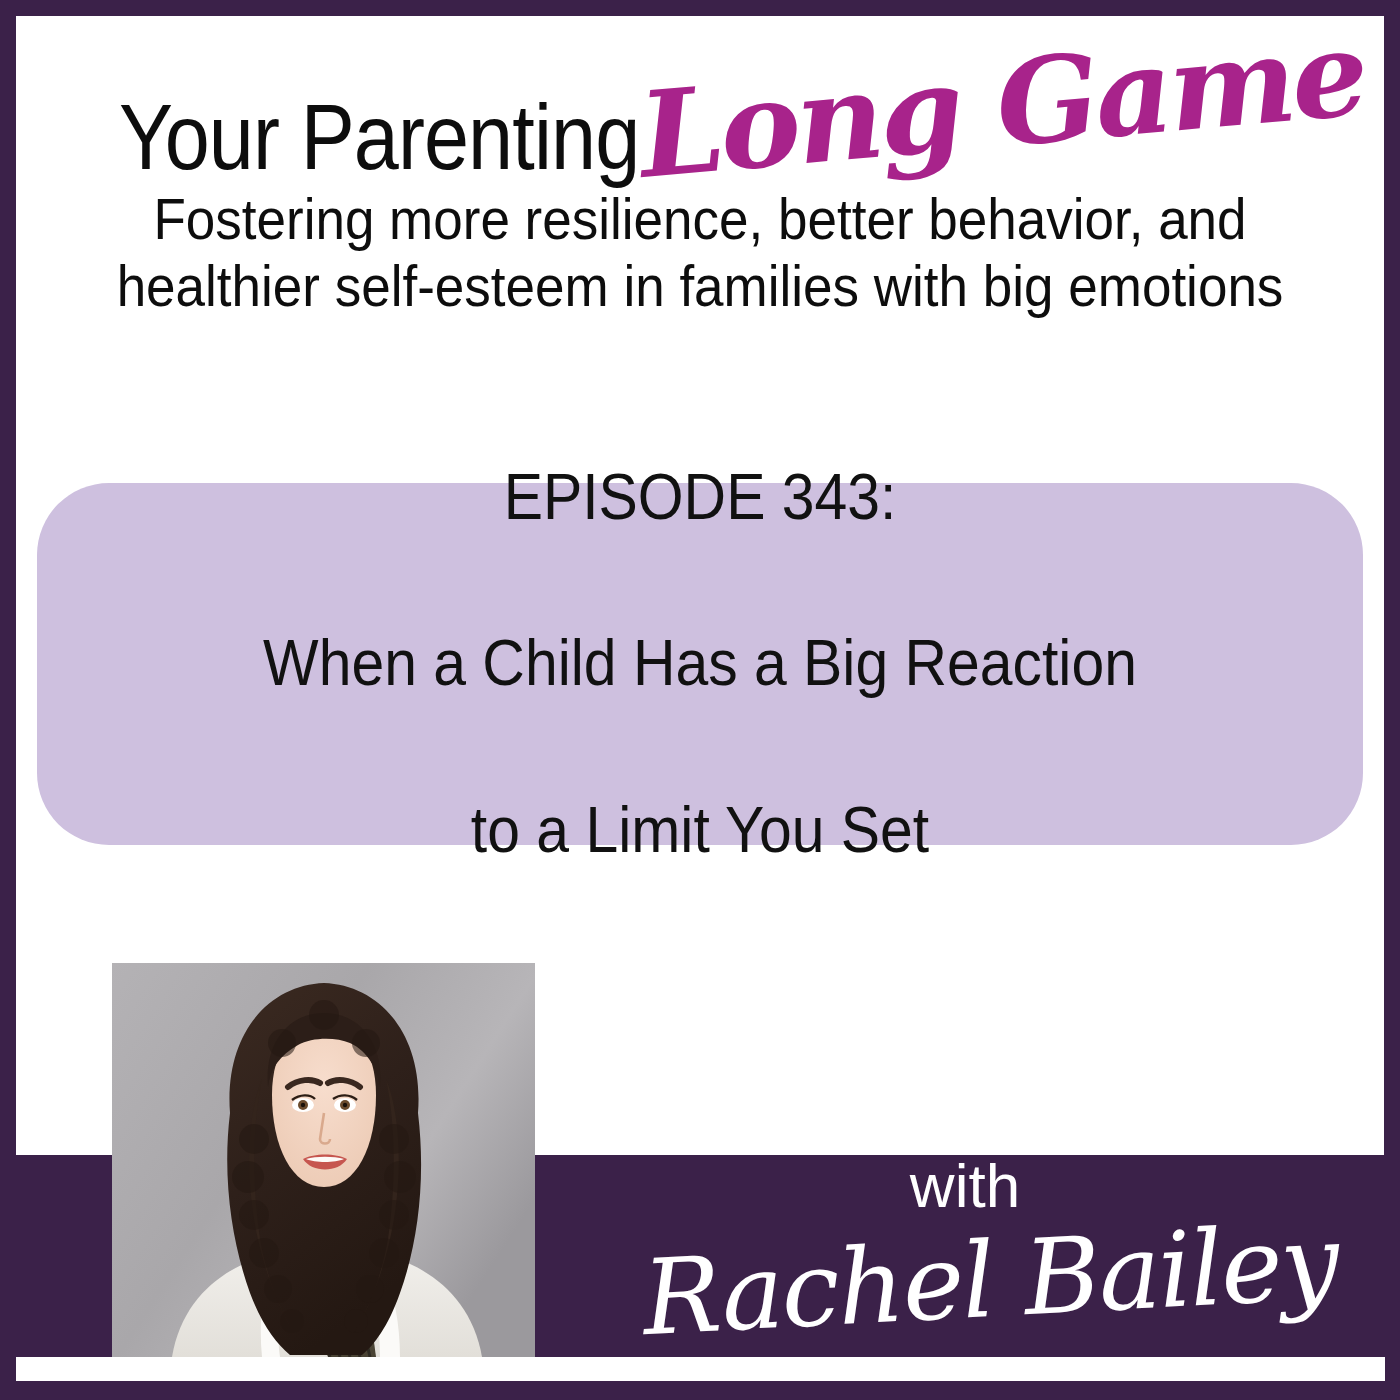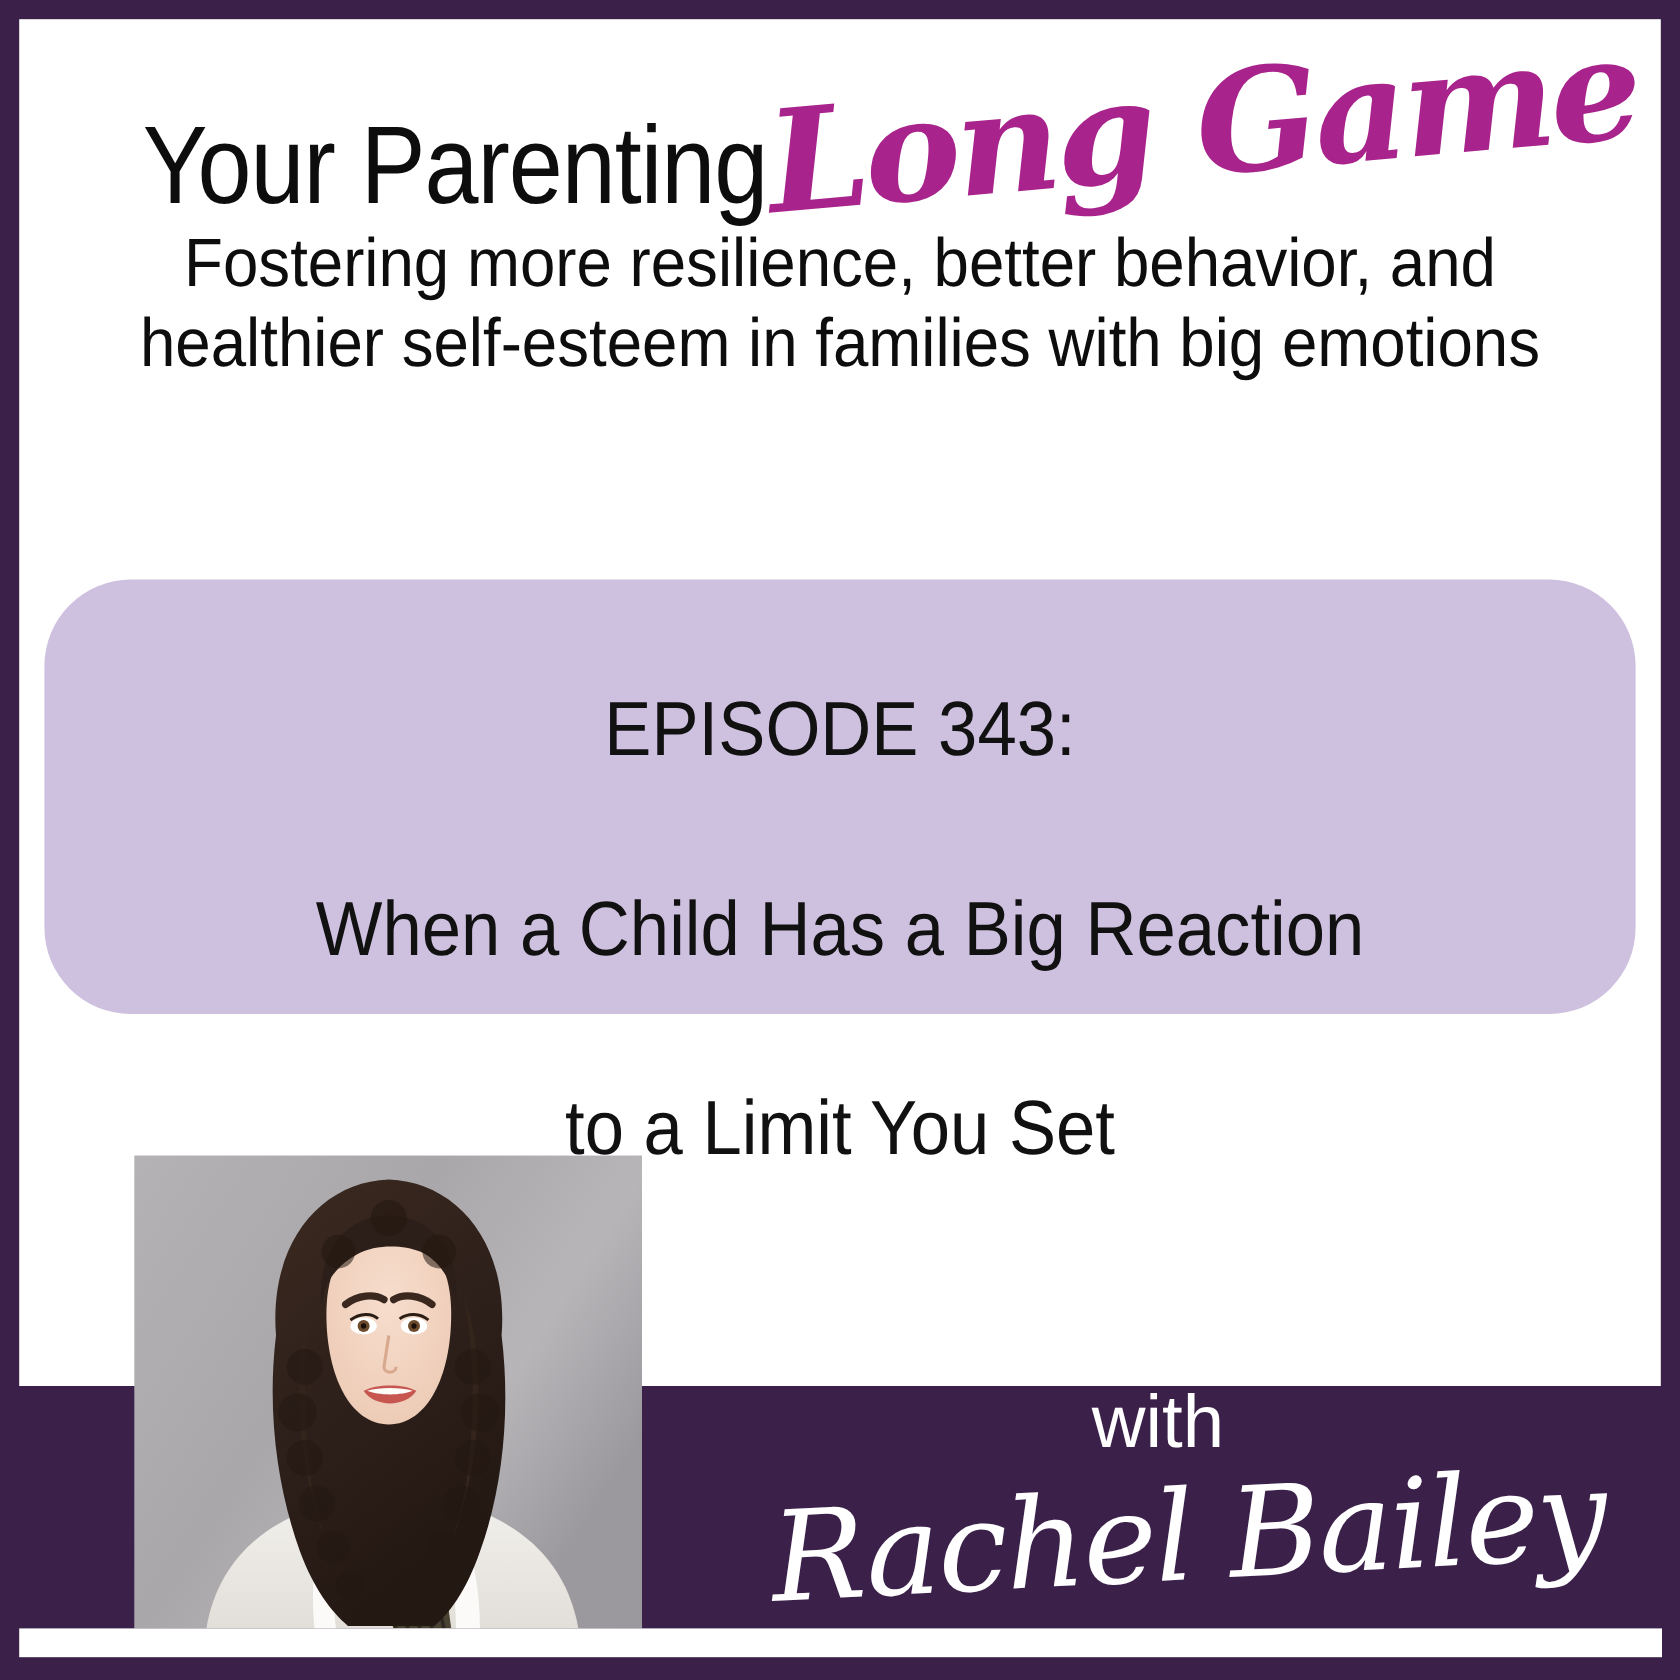--- a/index.html
+++ b/index.html
@@ -77,21 +77,21 @@
   }
 
   
   .episode-box{
     position:absolute;
     left:37px;top:483px;
     width:1326px;height:362px;
     background:#cec0df;
     border-radius:72px;
     display:flex;
-    align-items:flex-start;
+    align-items:center;
     justify-content:center;
   }
   .episode-text{
     width:100%;
     text-align:center;
     color:#111111;
     font-size:64px;
     font-weight:300;
     line-height:1.30;
     transform:scaleX(.92);

